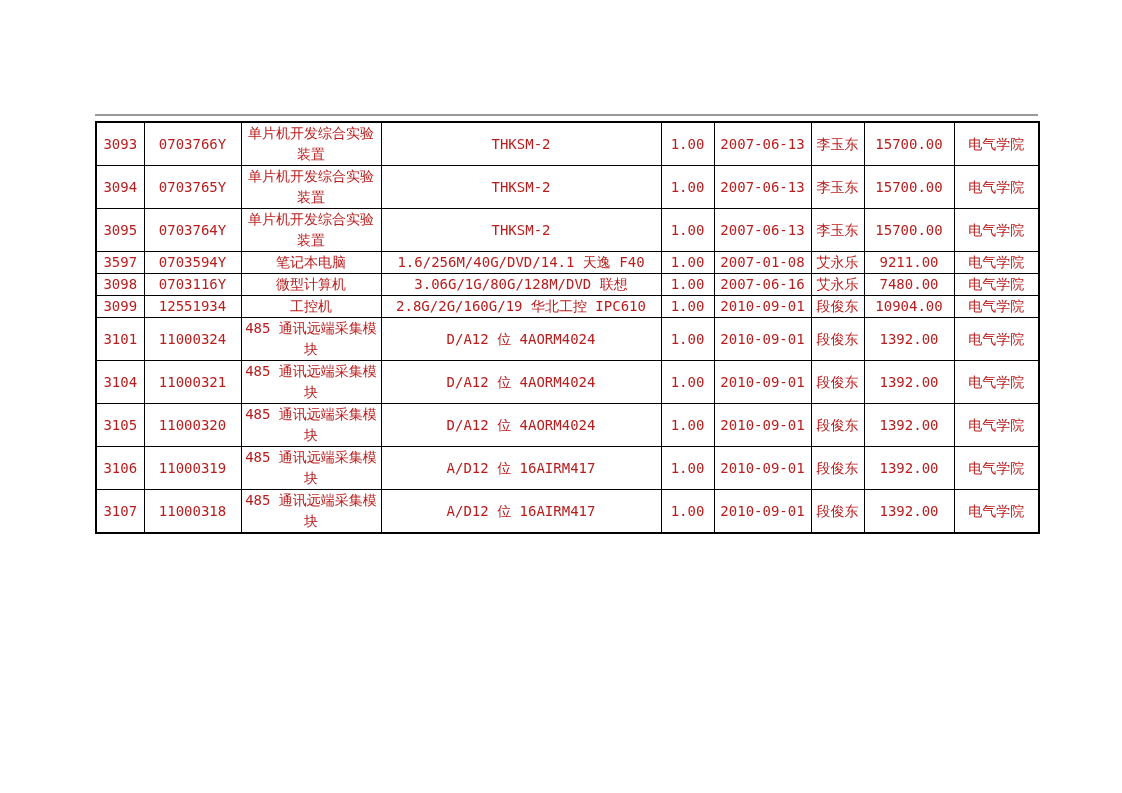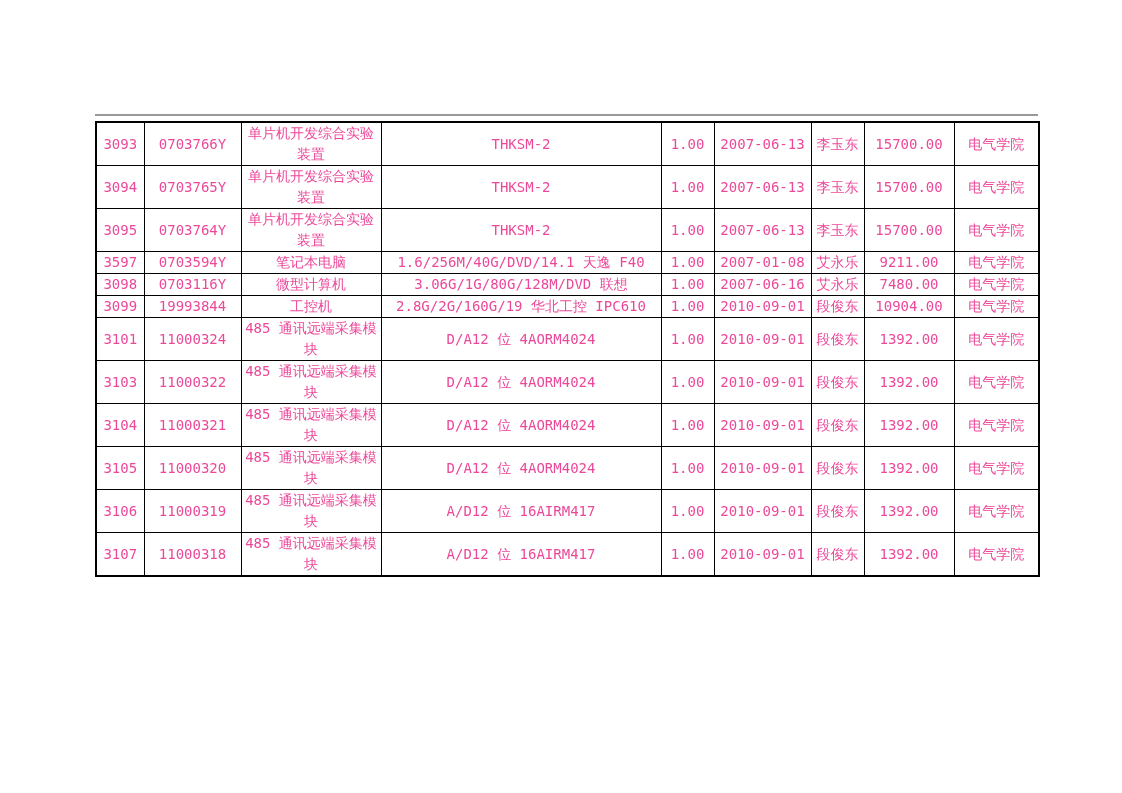--- a/index.html
+++ b/index.html
@@ -8,21 +8,21 @@
     background: #ffffff;
   }
   .page {
     position: relative;
     width: 1122px;
     height: 793px;
     background: #ffffff;
     overflow: hidden;
     font-family: "DejaVu Sans Mono", "DejaVu Sans", "Liberation Sans", sans-serif;
     font-size: 14px;
-    color: #ec4899;
+    color: #b91c1c;
   }
   .continuation-line {
     position: absolute;
     left: 95px;
     top: 114px;
     width: 943px;
     height: 2px;
     background: #999999;
   }
   table.inventory {
@@ -125,52 +125,41 @@
       <td class="col-name">微型计算机</td>
       <td class="col-model">3.06G/1G/80G/128M/DVD 联想</td>
       <td class="col-qty">1.00</td>
       <td class="col-date">2007-06-16</td>
       <td class="col-person">艾永乐</td>
       <td class="col-price">7480.00</td>
       <td class="col-dept">电气学院</td>
     </tr>
         <tr>
       <td class="col-seq">3099</td>
-      <td class="col-asset">19993844</td>
+      <td class="col-asset">12551934</td>
       <td class="col-name">工控机</td>
       <td class="col-model">2.8G/2G/160G/19 华北工控 IPC610</td>
       <td class="col-qty">1.00</td>
       <td class="col-date">2010-09-01</td>
       <td class="col-person">段俊东</td>
       <td class="col-price">10904.00</td>
       <td class="col-dept">电气学院</td>
     </tr>
         <tr>
       <td class="col-seq">3101</td>
       <td class="col-asset">11000324</td>
       <td class="col-name">485 通讯远端采集模块</td>
       <td class="col-model">D/A12 位 4AORM4024</td>
       <td class="col-qty">1.00</td>
       <td class="col-date">2010-09-01</td>
       <td class="col-person">段俊东</td>
       <td class="col-price">1392.00</td>
       <td class="col-dept">电气学院</td>
     </tr>
         <tr>
-      <td class="col-seq">3103</td>
-      <td class="col-asset">11000322</td>
-      <td class="col-name">485 通讯远端采集模块</td>
-      <td class="col-model">D/A12 位 4AORM4024</td>
-      <td class="col-qty">1.00</td>
-      <td class="col-date">2010-09-01</td>
-      <td class="col-person">段俊东</td>
-      <td class="col-price">1392.00</td>
-      <td class="col-dept">电气学院</td>
-    </tr>
-        <tr>
       <td class="col-seq">3104</td>
       <td class="col-asset">11000321</td>
       <td class="col-name">485 通讯远端采集模块</td>
       <td class="col-model">D/A12 位 4AORM4024</td>
       <td class="col-qty">1.00</td>
       <td class="col-date">2010-09-01</td>
       <td class="col-person">段俊东</td>
       <td class="col-price">1392.00</td>
       <td class="col-dept">电气学院</td>
     </tr>

